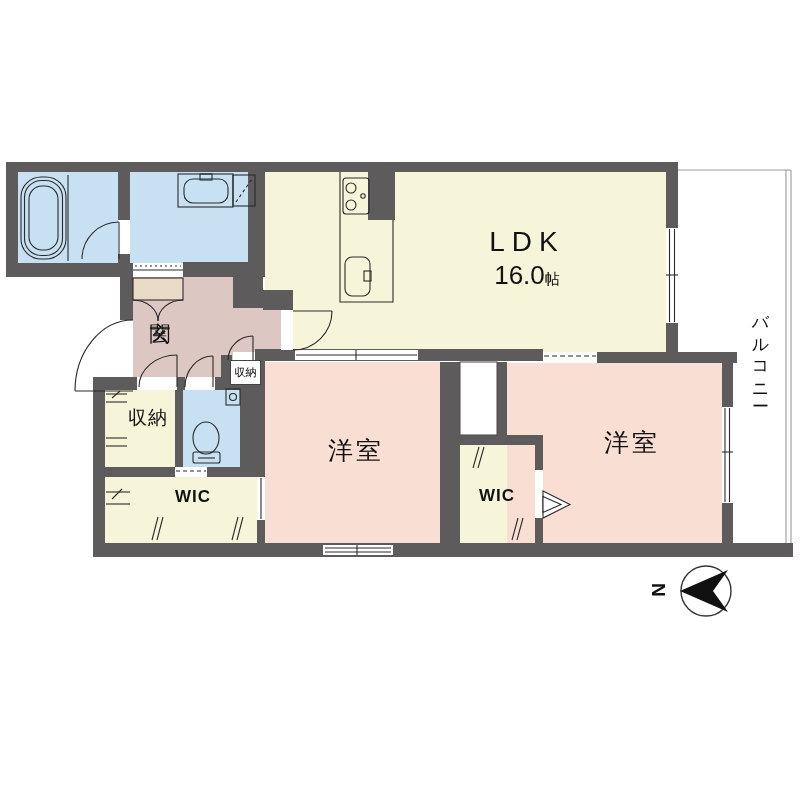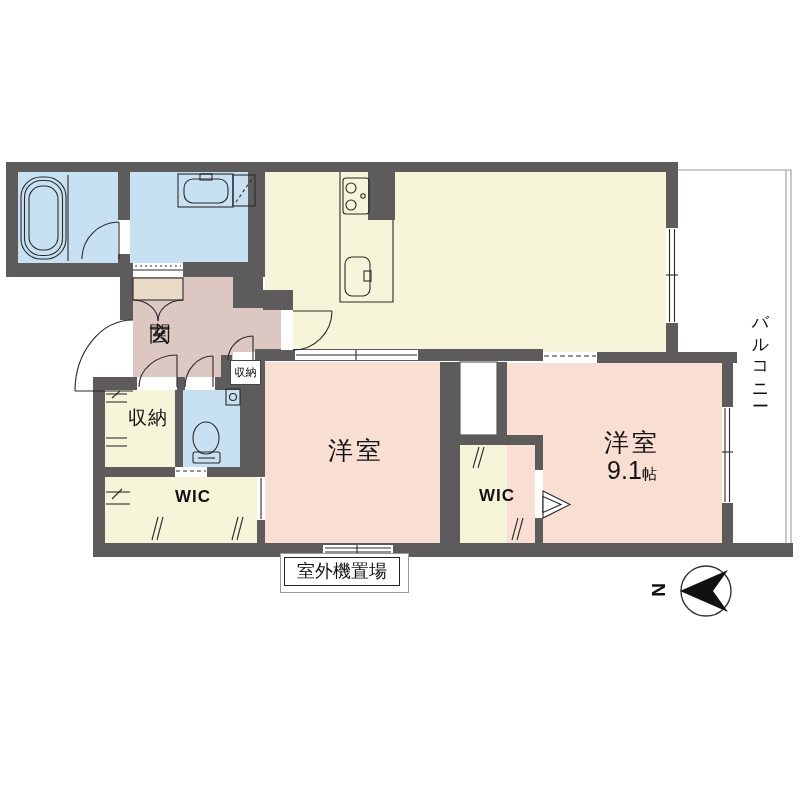--- a/index.html
+++ b/index.html
@@ -212,30 +212,27 @@
   <div class="lb vert" style="left:146px;top:305px;font-size:21px;letter-spacing:3px;">玄関</div>
 
   <div class="lb" style="left:128px;top:405px;font-size:19px;letter-spacing:1px;">収納</div>
 
   <div class="boxlabel" style="left:230px;top:360px;width:29px;height:23px;font-size:11px;line-height:23px;">収納</div>
 
   <div class="lb" style="left:175px;top:487px;font-size:17px;font-weight:700;letter-spacing:1px;">WIC</div>
 
   <div class="lb" style="left:479px;top:486px;font-size:17px;font-weight:700;letter-spacing:1px;">WIC</div>
 
+  <div class="lb" style="left:462px;top:226px;width:130px;text-align:center;font-size:28px;letter-spacing:7px;">LDK</div>
+  <div class="lb" style="left:452px;top:260px;width:150px;text-align:center;font-size:26px;">
+    <span>16.0</span><span class="unit">帖</span>
+  </div>
 
   <div class="lb" style="left:299px;top:434px;width:114px;text-align:center;font-size:25px;letter-spacing:3px;">洋室</div>
 
   <div class="lb" style="left:575px;top:426px;width:114px;text-align:center;font-size:25px;letter-spacing:3px;">洋室</div>
-  <div class="lb" style="left:575px;top:456px;width:114px;text-align:center;font-size:25px;">
-    <span>9.1</span><span class="unit">帖</span>
-  </div>
 
   <div class="lb vert" style="left:749px;top:303px;font-size:17px;letter-spacing:4px;">バルコニー</div>
 
-  <div class="lb" style="left:280px;top:553px;width:127px;height:38px;border:1px solid #9a9a9a;background:#fff;">
-    <div style="position:absolute;left:3px;top:3px;width:114px;height:27px;border:1.5px solid #222;
-                line-height:27px;text-align:center;font-size:18px;background:#fff;">室外機置場</div>
-  </div>
 
   <div class="lb" style="left:652px;top:579px;font-size:19px;font-weight:700;transform:rotate(-90deg);">N</div>
 
 </div>
 
 </body></html>

